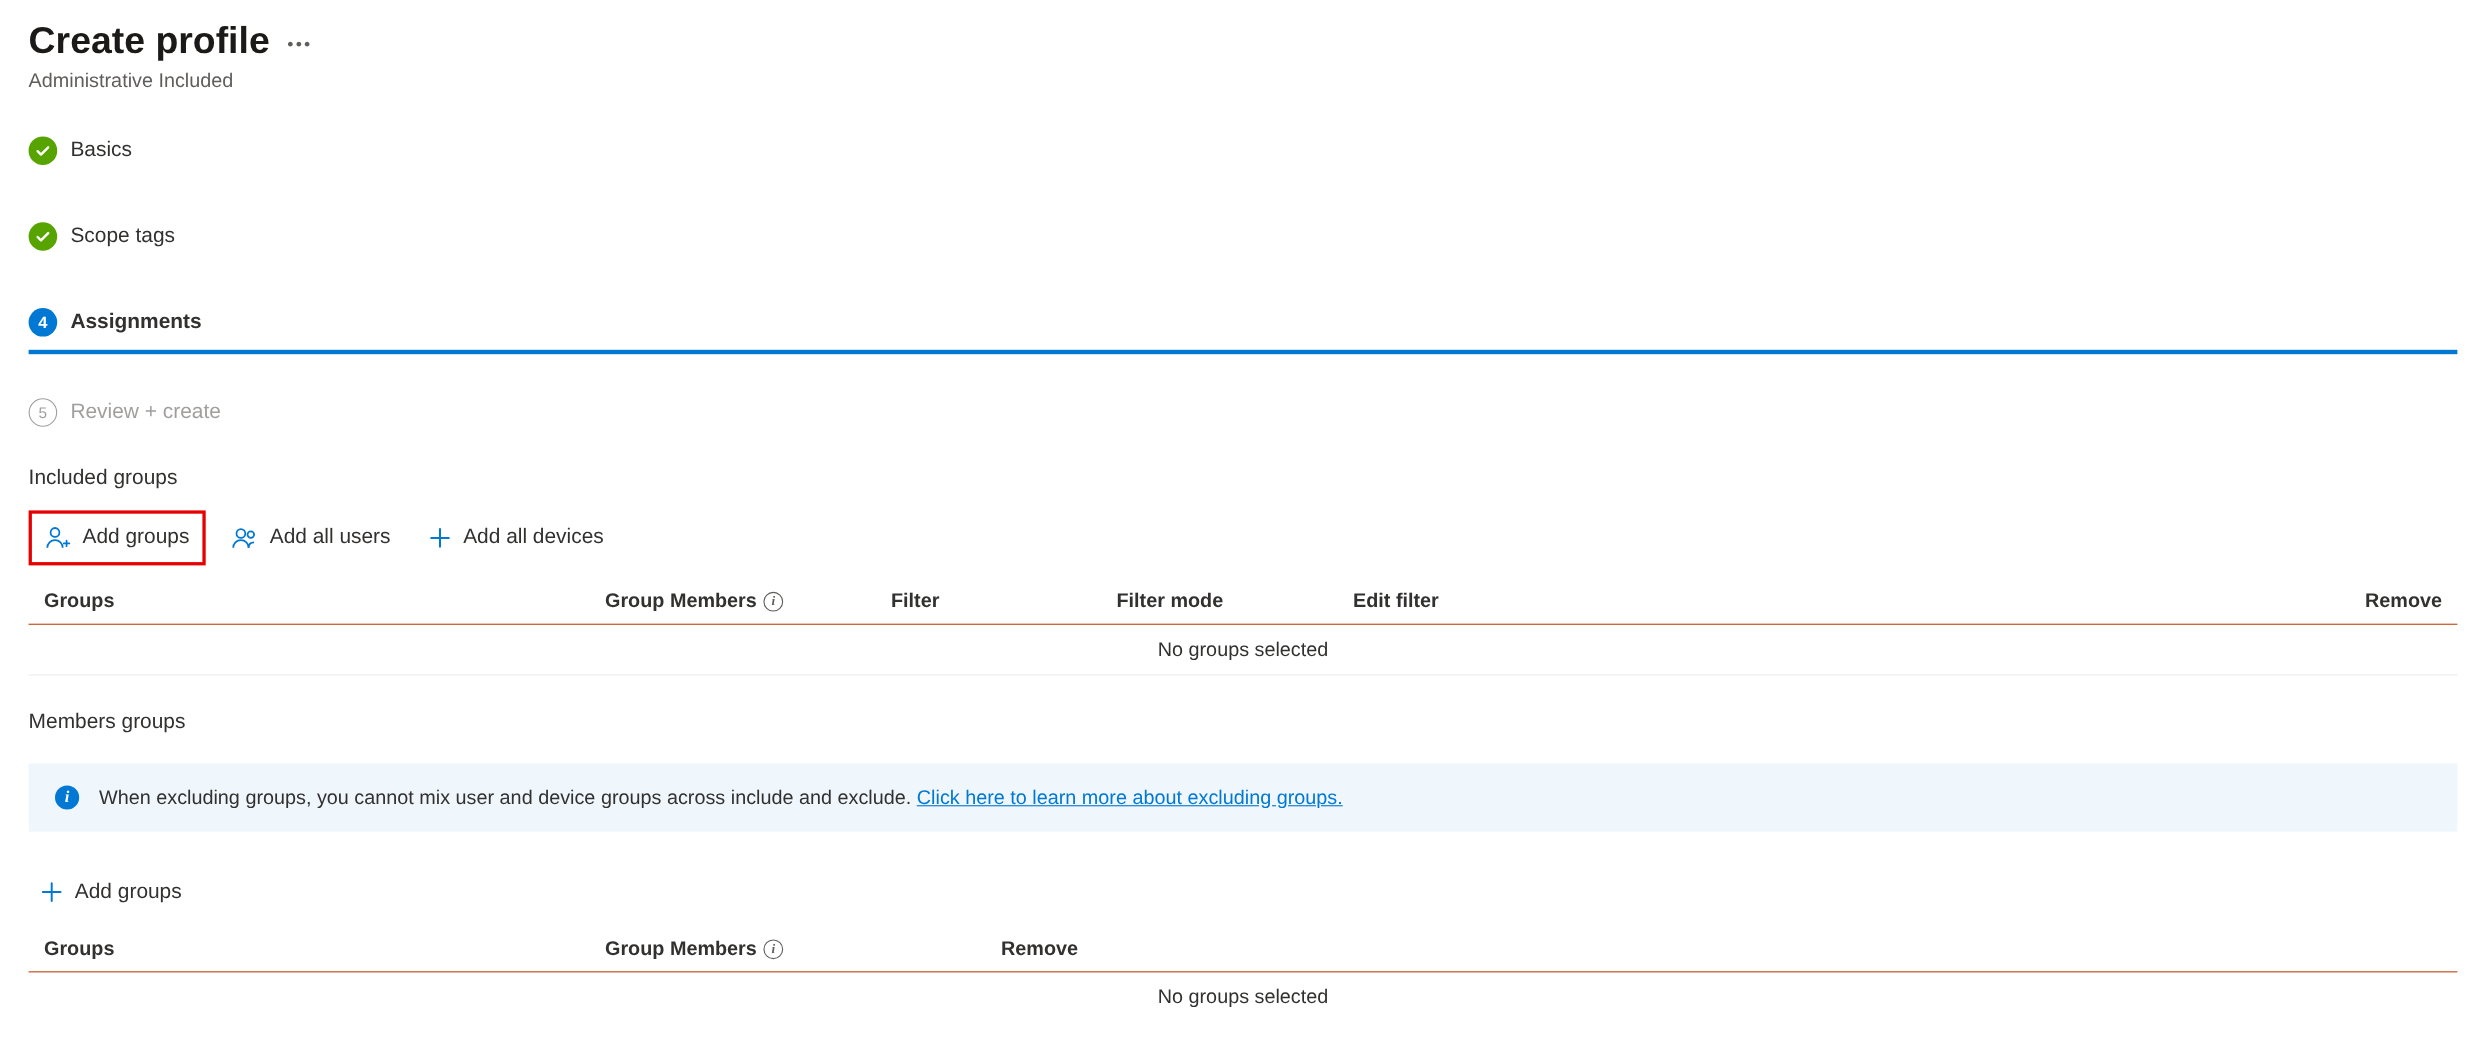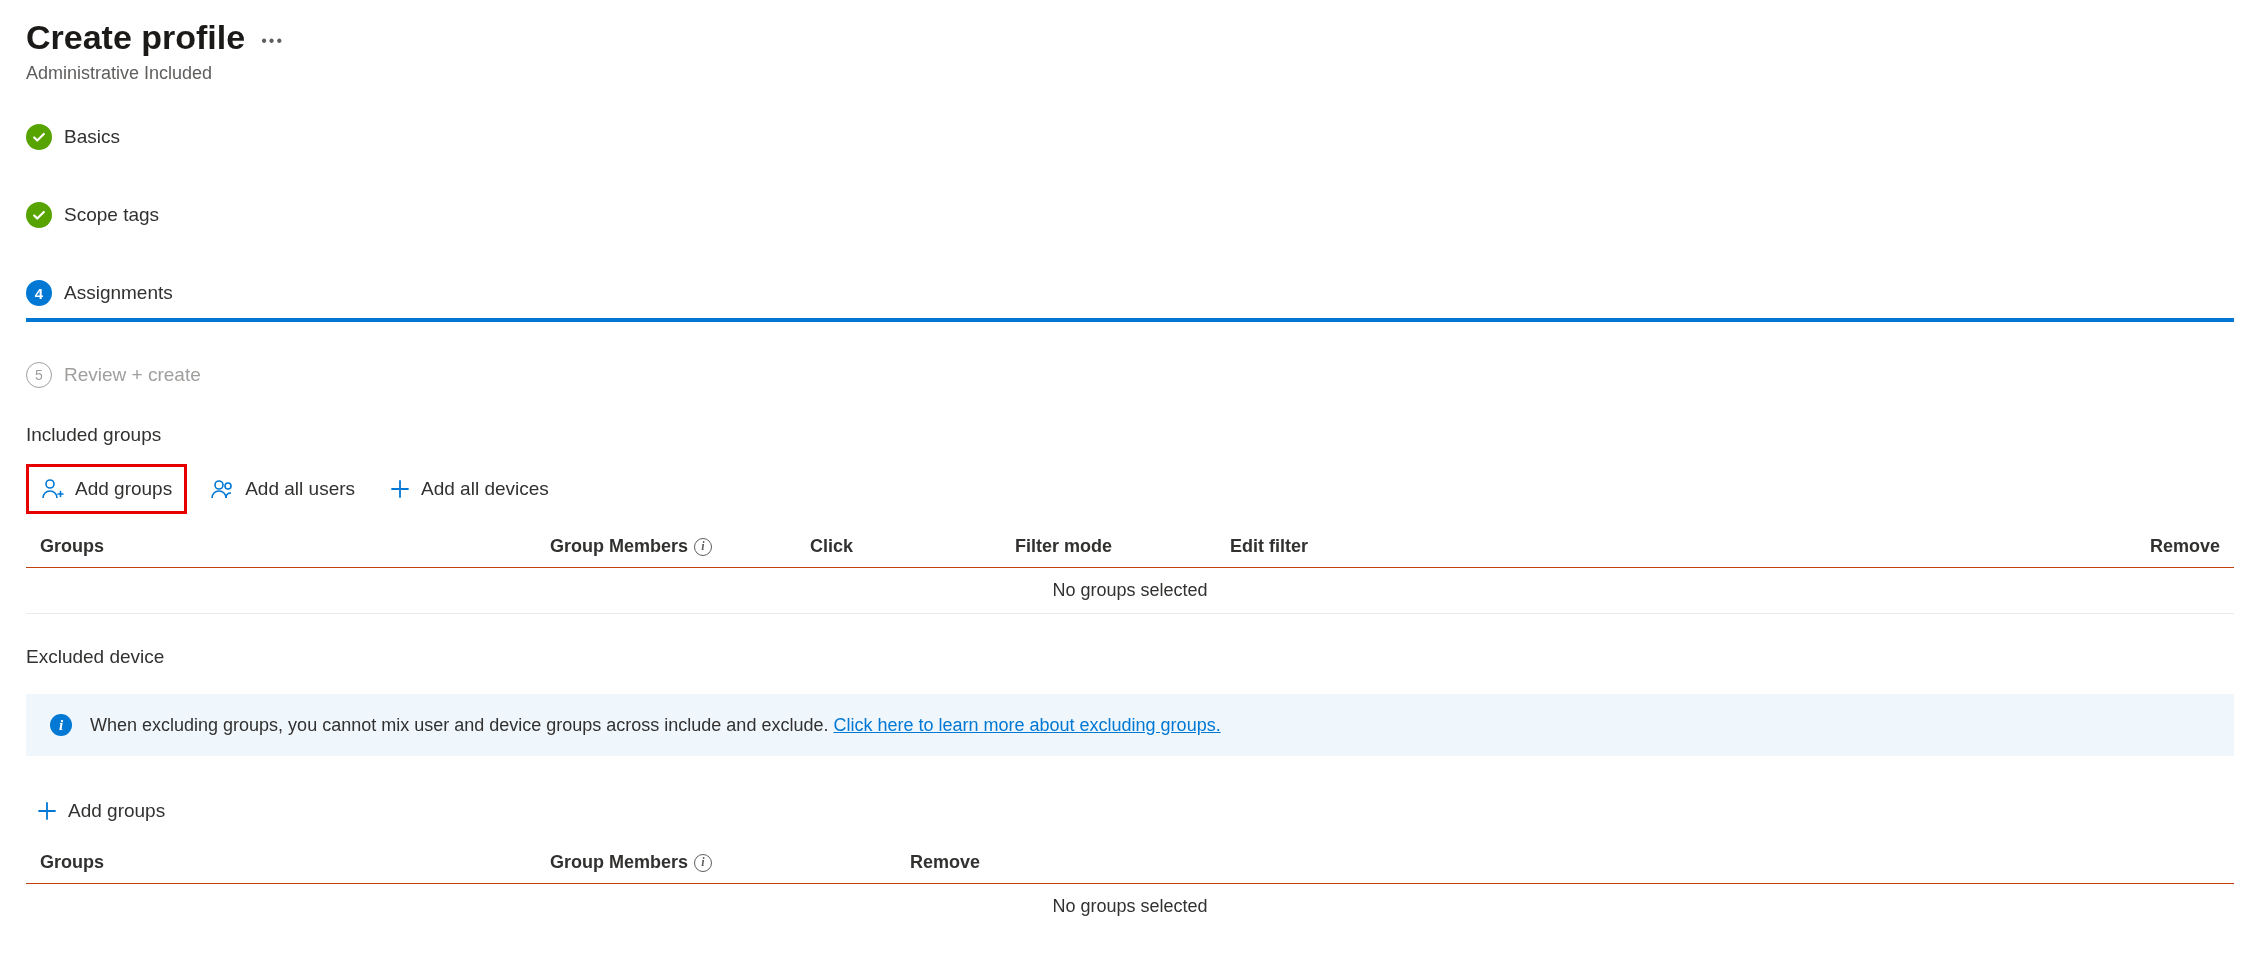--- a/index.html
+++ b/index.html
@@ -15,21 +15,21 @@
     .more-icon { color: #605e5c; letter-spacing: 2px; cursor: pointer; font-size: 16px; padding-top: 6px; }
     .subtitle { font-size: 18px; color: #605e5c; margin-top: 6px; }
     .wizard { display: flex; gap: 40px; margin-top: 40px; flex-direction: column; }
     .step { display: flex; align-items: center; gap: 12px; cursor: pointer; padding-bottom: 12px; }
     .step.active { border-bottom: 4px solid #0078d4; }
     .step-badge { width: 26px; height: 26px; border-radius: 50%; display: flex; align-items: center; justify-content: center; flex-shrink: 0; }
     .step-badge.done { background: #57a300; color: #fff; }
     .step-badge.current { background: #0078d4; color: #fff; font-size: 15px; font-weight: 600; }
     .step-badge.pending { border: 1.5px solid #a19f9d; color: #a19f9d; font-size: 14px; background: #fff; }
     .step-label { font-size: 19px; color: #323130; }
-    .step-label.bold { font-weight: 400; }
+    .step-label.bold { font-weight: 700; }
     .step-label.muted { color: #a19f9d; }
     .section-title { font-size: 19px; color: #323130; margin-top: 24px; }
     .toolbar { display: flex; gap: 14px; margin-top: 18px; align-items: center; }
     .tool-btn { display: flex; align-items: center; gap: 10px; font-size: 19px; color: #323130; cursor: pointer; padding: 8px 10px; }
     .tool-btn .icon { color: #0078d4; }
     .highlight-box { border: 3px solid #e60000; padding: 2px 2px; }
     .table-header { display: flex; border-bottom: 1px solid #c2410c; margin-top: 12px; padding: 10px 14px 10px 14px; font-weight: 600; font-size: 18px; }
     .table-row { display: flex; border-bottom: 1px solid #edebe9; padding: 12px 14px; font-size: 18px; color: #323130; justify-content: center; }
     .col-groups { flex: 0 0 510px; }
     .col-gm { flex: 0 0 260px; display: flex; align-items: center; gap: 6px; }
@@ -116,30 +116,30 @@
     <span>Add all devices</span>
   </div>
 </div>
 
 <div class="table-header">
   <div class="col-groups">Groups</div>
   <div class="col-gm">
     <span>Group Members</span>
     <span class="info-icon-small">i</span>
   </div>
-  <div class="col-filter">Click</div>
+  <div class="col-filter">Filter</div>
   <div class="col-filtermode">Filter mode</div>
   <div class="col-editfilter">Edit filter</div>
   <div class="col-remove">Remove</div>
 </div>
 <div class="table-row">
   <div>No groups selected</div>
 </div>
 
-<div class="section-title" style="margin-top:32px">Excluded device</div>
+<div class="section-title" style="margin-top:32px">Members groups</div>
 
 <div class="info-box">
   <span class="info-icon-circle">i</span>
   <span>
     <span>When excluding groups, you cannot mix user and device groups across include and exclude. </span>
     <span class="info-link">Click here to learn more about excluding groups.</span>
   </span>
 </div>
 
 <div class="toolbar excluded-toolbar">

